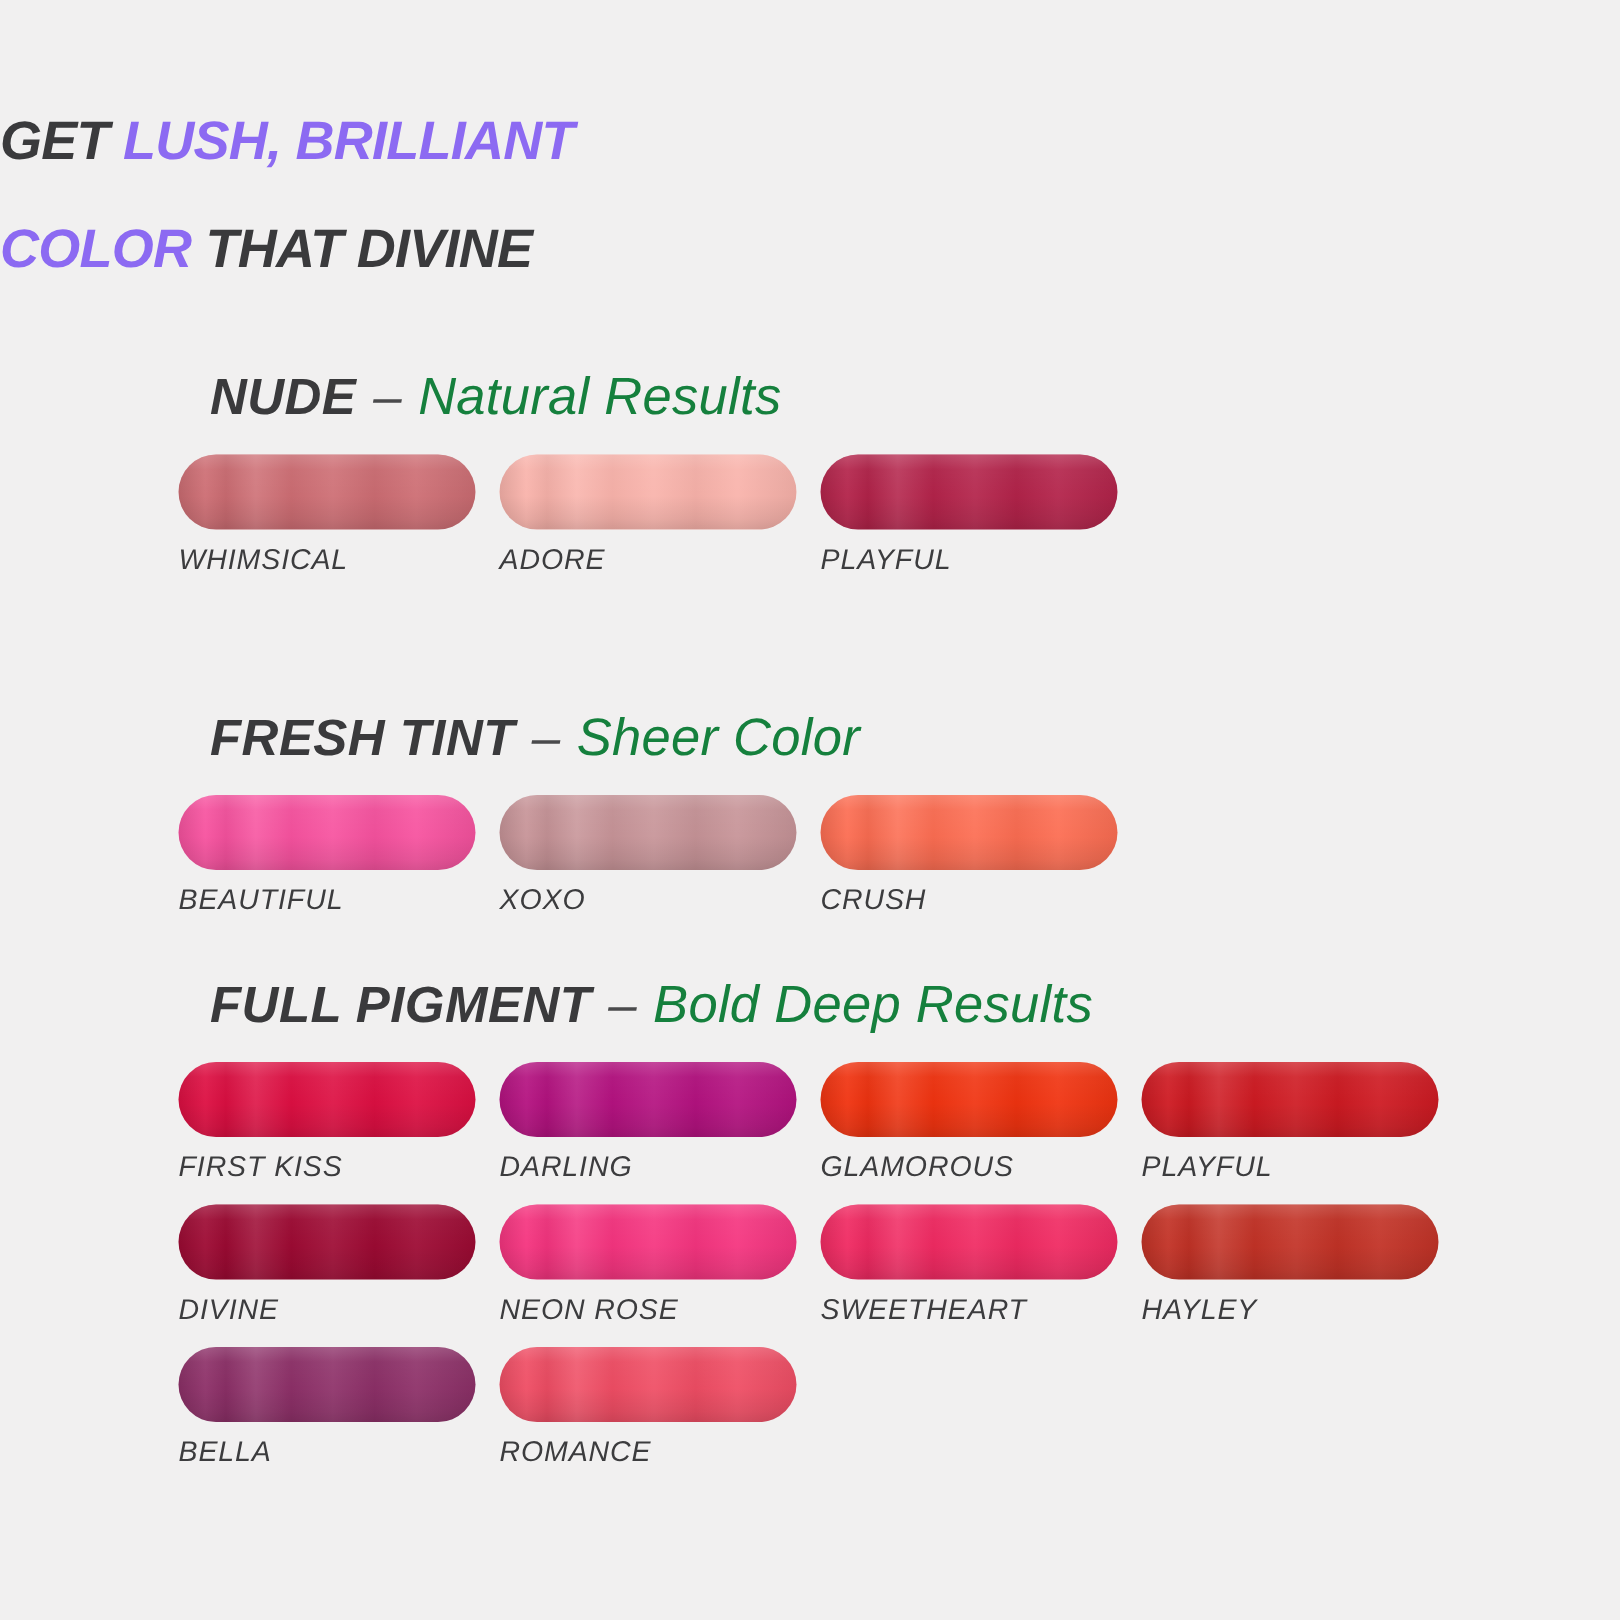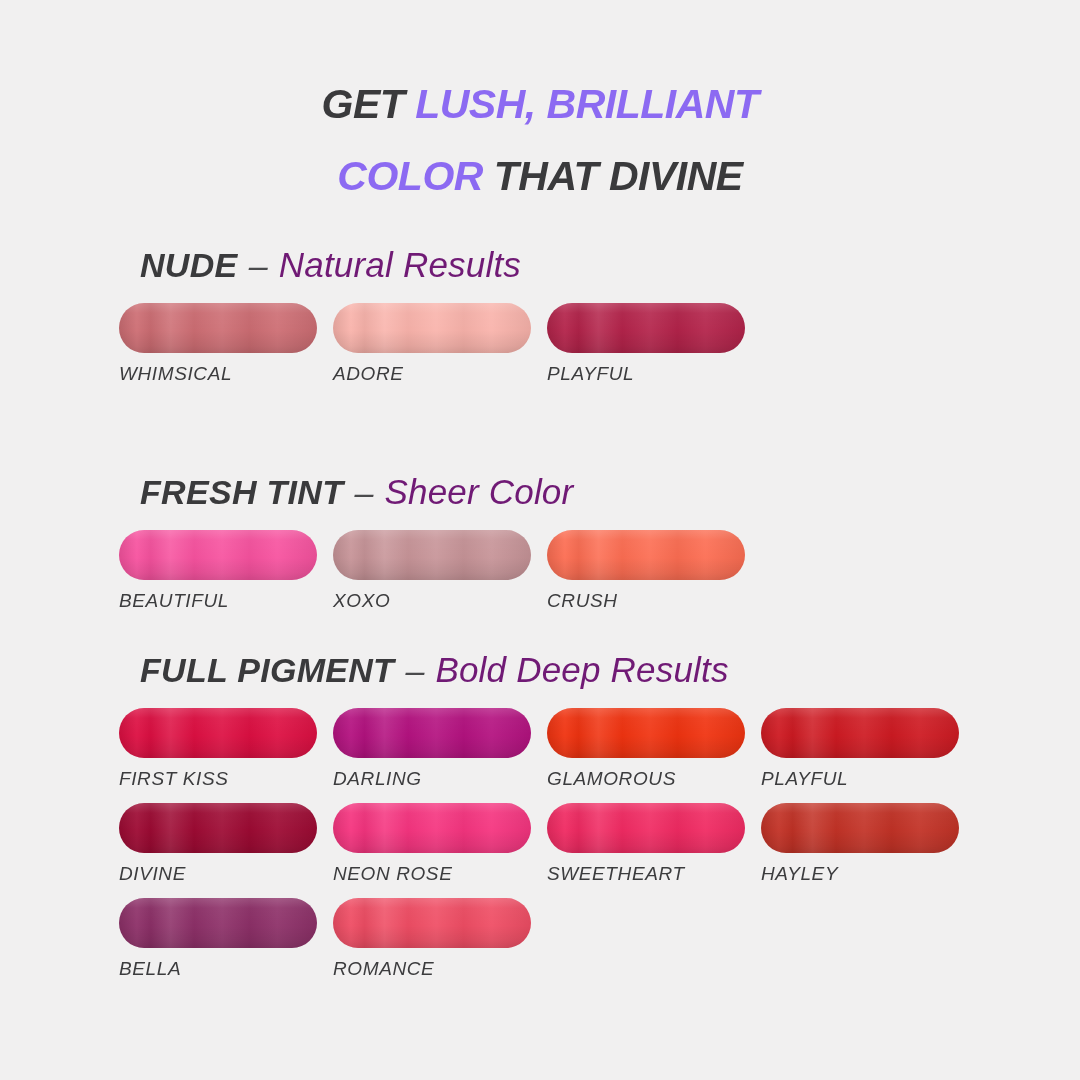--- a/index.html
+++ b/index.html
@@ -19,28 +19,27 @@
   .page {
     position: relative;
     width: 1080px;
     height: 1080px;
     background: #f1f0f0;
   }
 
   
   .headline {
     position: absolute;
-    top: 68px;
+    top: 58px;
     left: 0;
     width: 1080px;
-    text-align: center;
     font-family: "Liberation Sans", sans-serif;
     font-weight: bold;
     font-style: italic;
-    font-size: 41px;
+    font-size: 36px;
     line-height: 72px;
     letter-spacing: -0.5px;
     color: #3a3a3c;
   }
   .headline .accent { color: #8c6af2; }
   .headline .line { display: block; white-space: nowrap; }
 
   
   .section { position: absolute; left: 0; width: 1080px; }
   .section-nude  { top: 243px; }
@@ -61,21 +60,21 @@
     letter-spacing: 0.3px;
   }
   .section-title .dash {
     font-weight: 300;
     color: #4a4a4c;
     padding: 0 2px;
   }
   .section-title .sub {
     font-weight: 300;
     font-size: 35px;
-    color: #701a75;
+    color: #15803d;
     letter-spacing: 0.2px;
   }
 
   
   .swatch-grid {
     margin-top: 16px;
     padding-left: 119px;
     display: flex;
     flex-direction: column;
     gap: 12px;

